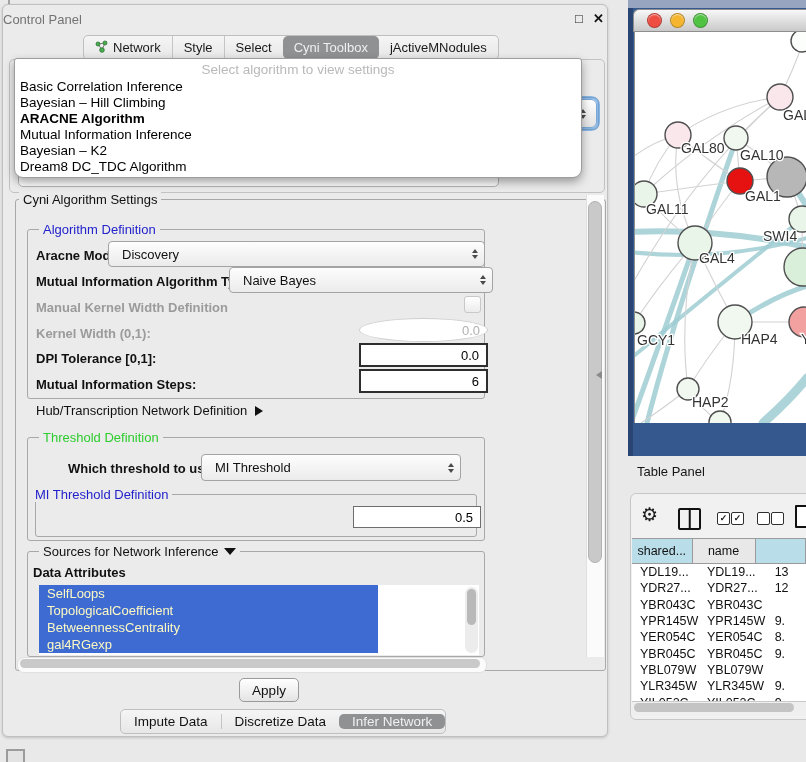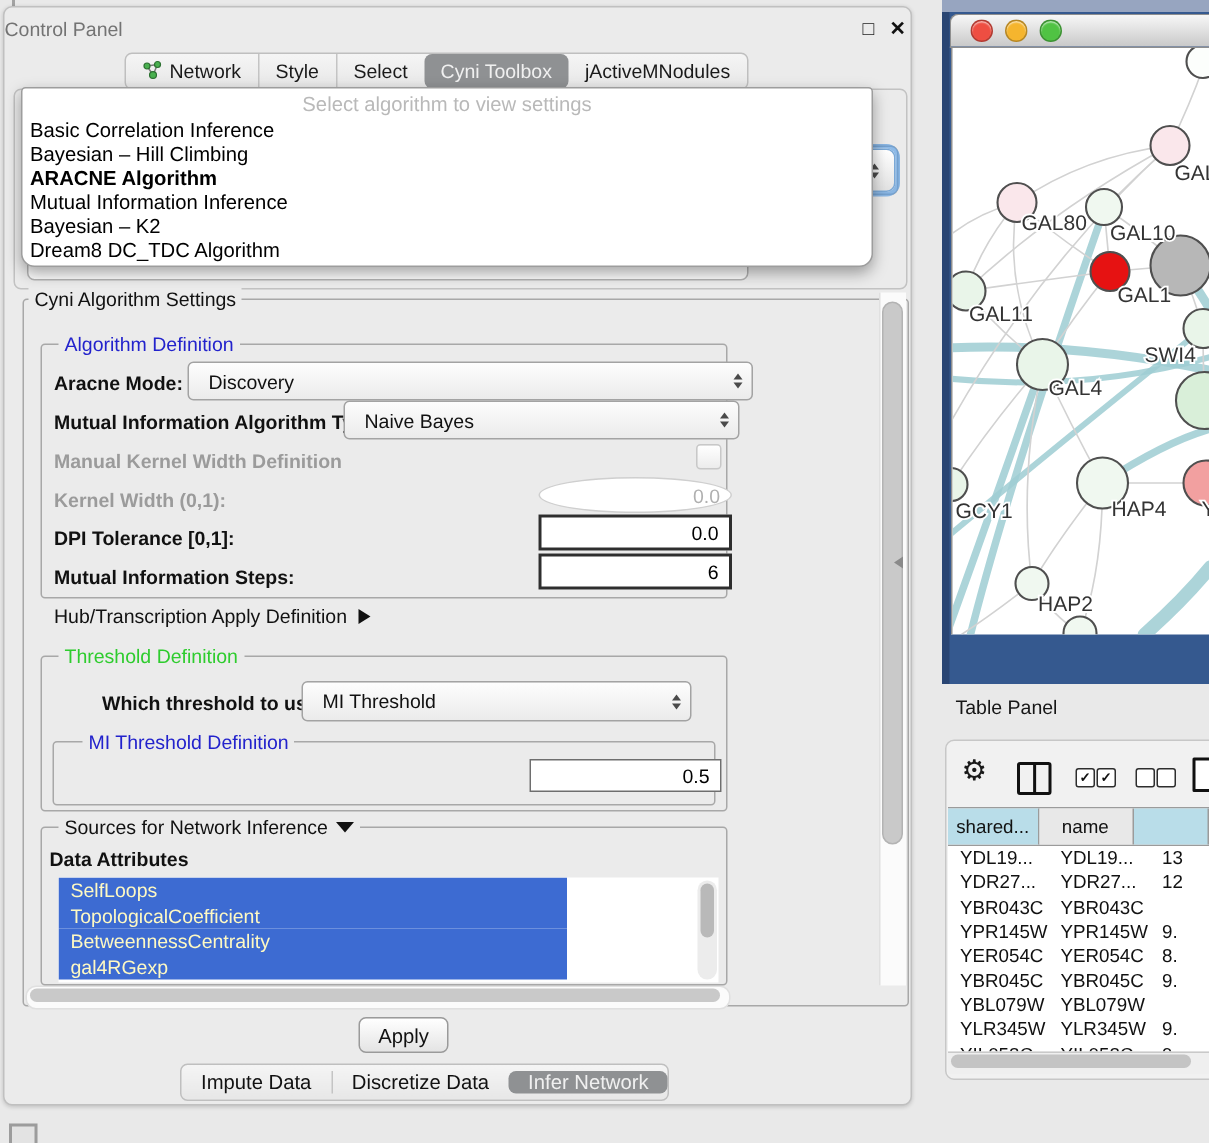--- a/index.html
+++ b/index.html
@@ -186,21 +186,21 @@
 
   <div id="vscroll" class="a"></div>
   <div id="vthumb" class="a"></div>
   <div id="hscroll" class="a"></div>
   <div id="hthumb" class="a"></div>
 
   <div class="a group" style="left:24px;top:224px;width:456px;height:168px"></div>
   <div class="legend leg-blue" style="left:36px;top:217px">Algorithm Definition</div>
 
   <div class="lbl" style="left:33px;top:243px">Aracne Mode:</div>
-  <div class="combo" style="left:122px;top:236px;width:362px;height:24px">
+  <div class="combo" style="left:105px;top:236px;width:362px;height:24px">
     <span>Discovery</span>
     <span class="stepper">
         <span class="tri-up sm"></span>
         <span class="tri-dn sm"></span>
       </span>
   </div>
 
   <div class="lbl" style="left:33px;top:269px">Mutual Information Algorithm Type:</div>
   <div class="combo" style="left:226px;top:262px;width:249px;height:24px">
     <span>Naive Bayes</span>
@@ -222,37 +222,37 @@
   <div class="input dark" style="left:356px;top:338px;width:118px;height:20px">
     <span>0.0</span>
   </div>
 
   <div class="lbl" style="left:33px;top:372px">Mutual Information Steps:</div>
   <div class="input dark" style="left:356px;top:364px;width:118px;height:20px">
     <span>6</span>
   </div>
 
   <div class="a" style="left:33px;top:398px;font-size:13px">
-    <span>Hub/Transcription Apply Definition</span><span class="arr-right"></span>
+    <span>Hub/Transcription Network Definition</span><span class="arr-right"></span>
   </div>
 
   <div class="a group" style="left:24px;top:432px;width:456px;height:102px"></div>
   <div class="legend leg-green" style="left:36px;top:425px">Threshold Definition</div>
 
   <div class="lbl" style="left:65px;top:456px">Which threshold to use:</div>
   <div class="combo" style="left:198px;top:449px;width:245px;height:25px">
     <span>MI Threshold</span>
     <span class="stepper">
         <span class="tri-up sm"></span>
         <span class="tri-dn sm"></span>
       </span>
   </div>
 
   <div class="a group" style="left:32px;top:489px;width:440px;height:41px"></div>
-  <div class="legend leg-blue" style="left:52px;top:482px">MI Threshold Definition</div>
+  <div class="legend leg-blue" style="left:28px;top:482px">MI Threshold Definition</div>
   <div class="input dark" style="left:350px;top:501px;width:119px;height:20px;border-width:1px;border-color:#6e6e6e">
     <span>0.5</span>
   </div>
 
   <div class="a group" style="left:24px;top:546px;width:456px;height:104px"></div>
   <div class="legend" style="left:36px;top:539px">
     <span>Sources for Network Inference</span><span class="arr-down"></span>
   </div>
   <div class="lbl" style="left:30px;top:560px">Data Attributes</div>
   <div id="attr-list" class="a">

